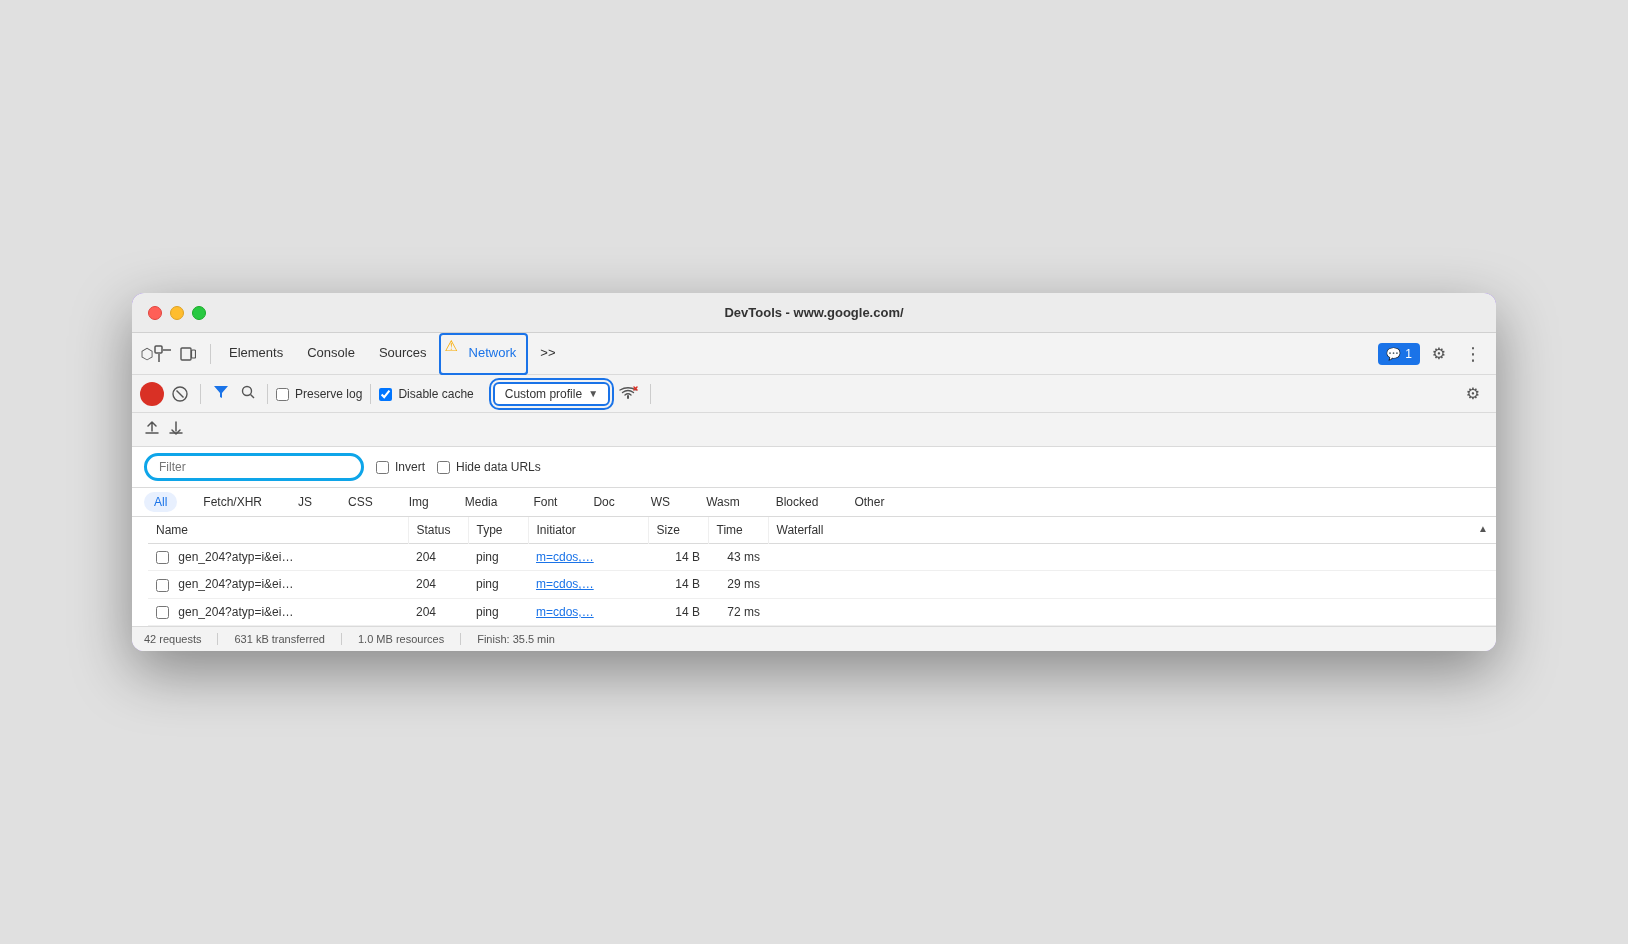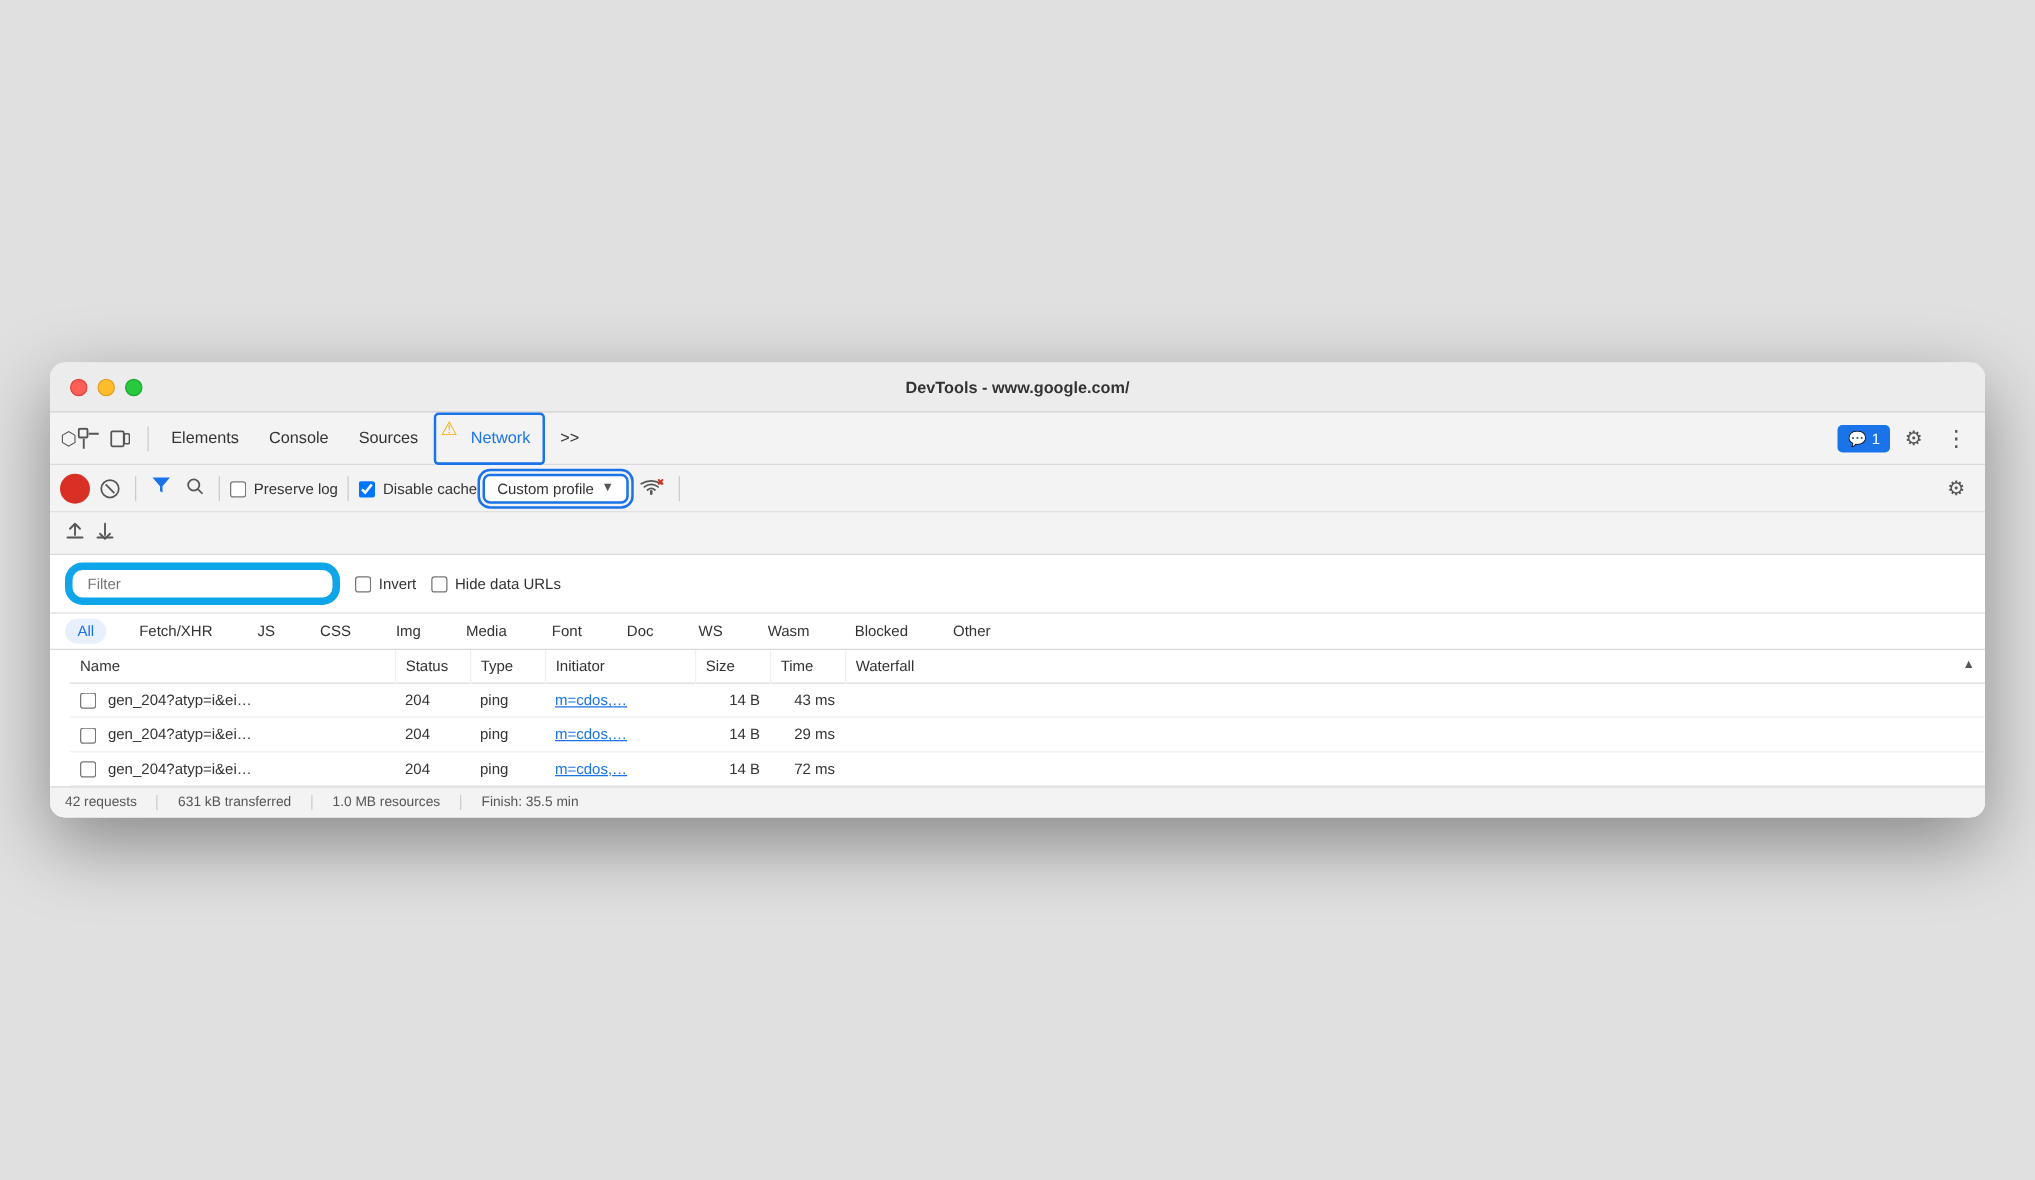--- a/index.html
+++ b/index.html
@@ -5,22 +5,22 @@
     * { box-sizing: border-box; margin: 0; padding: 0; }
     body {
       background: #e0e0e0;
       display: flex;
       justify-content: center;
       align-items: center;
       min-height: 100vh;
       font-family: -apple-system, BlinkMacSystemFont, 'Helvetica Neue', Arial, sans-serif;
     }
     .window {
-      width: 1548px;
-      background: #ffffff;
+      width: 1364px;
+      background: #8b5cf6;
       border-radius: 12px;
       box-shadow: 0 20px 60px rgba(0,0,0,0.4);
       overflow: hidden;
     }
     .titlebar {
       background: #ececec;
       border-bottom: 1px solid #d0d0d0;
       padding: 12px 16px;
       display: flex;
       align-items: center;
@@ -208,20 +208,21 @@
       border: 2px solid #1a73e8;
       border-radius: 6px;
       padding: 3px 10px;
       cursor: pointer;
       background: #fff;
       font-size: 12px;
       color: #333;
       gap: 6px;
       outline: 2px solid #1a73e8;
       outline-offset: 1px;
+      margin-left: 15px;
     }
     .custom-profile-dropdown .chevron {
       font-size: 10px;
       color: #555;
     }
     .controls-spacer { flex: 1; }
 
     
     .ud-row {
       display: flex;
@@ -241,21 +242,21 @@
     
     .filter-row {
       display: flex;
       align-items: center;
       padding: 6px 12px;
       gap: 12px;
       border-bottom: 1px solid #dadada;
       background: #fff;
     }
     .filter-input {
-      border: 6px solid #0ea5e9;
+      border: 3px solid #0ea5e9;
       border-radius: 14px;
       padding: 4px 12px;
       font-size: 12px;
       width: 220px;
       outline: none;
       background: #fff;
     }
     .filter-options {
       display: flex;
       align-items: center;

